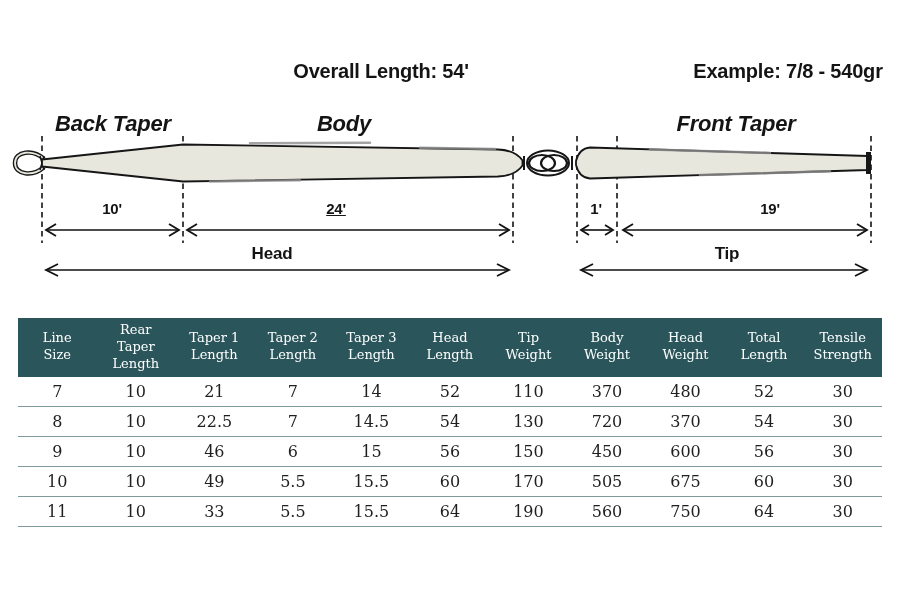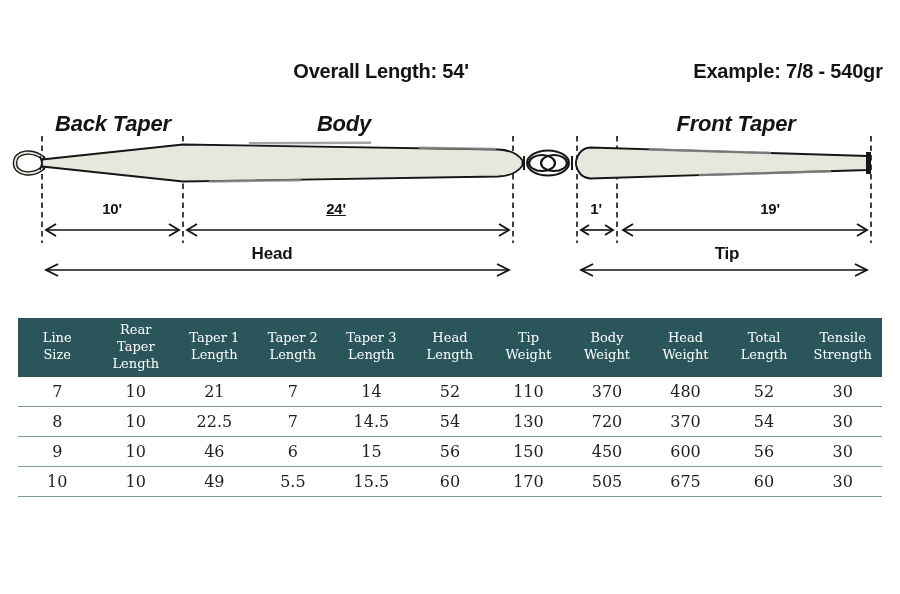--- a/index.html
+++ b/index.html
@@ -191,16 +191,29 @@
           <td>49</td>
           <td>5.5</td>
           <td>15.5</td>
           <td>60</td>
           <td>170</td>
           <td>505</td>
           <td>675</td>
           <td>60</td>
           <td>30</td>
         </tr>
+        <tr>
+          <td>11</td>
+          <td>10</td>
+          <td>33</td>
+          <td>5.5</td>
+          <td>15.5</td>
+          <td>64</td>
+          <td>190</td>
+          <td>560</td>
+          <td>750</td>
+          <td>64</td>
+          <td>30</td>
+        </tr>
       </tbody>
   </table>
 
 </div>
 
 </body></html>

